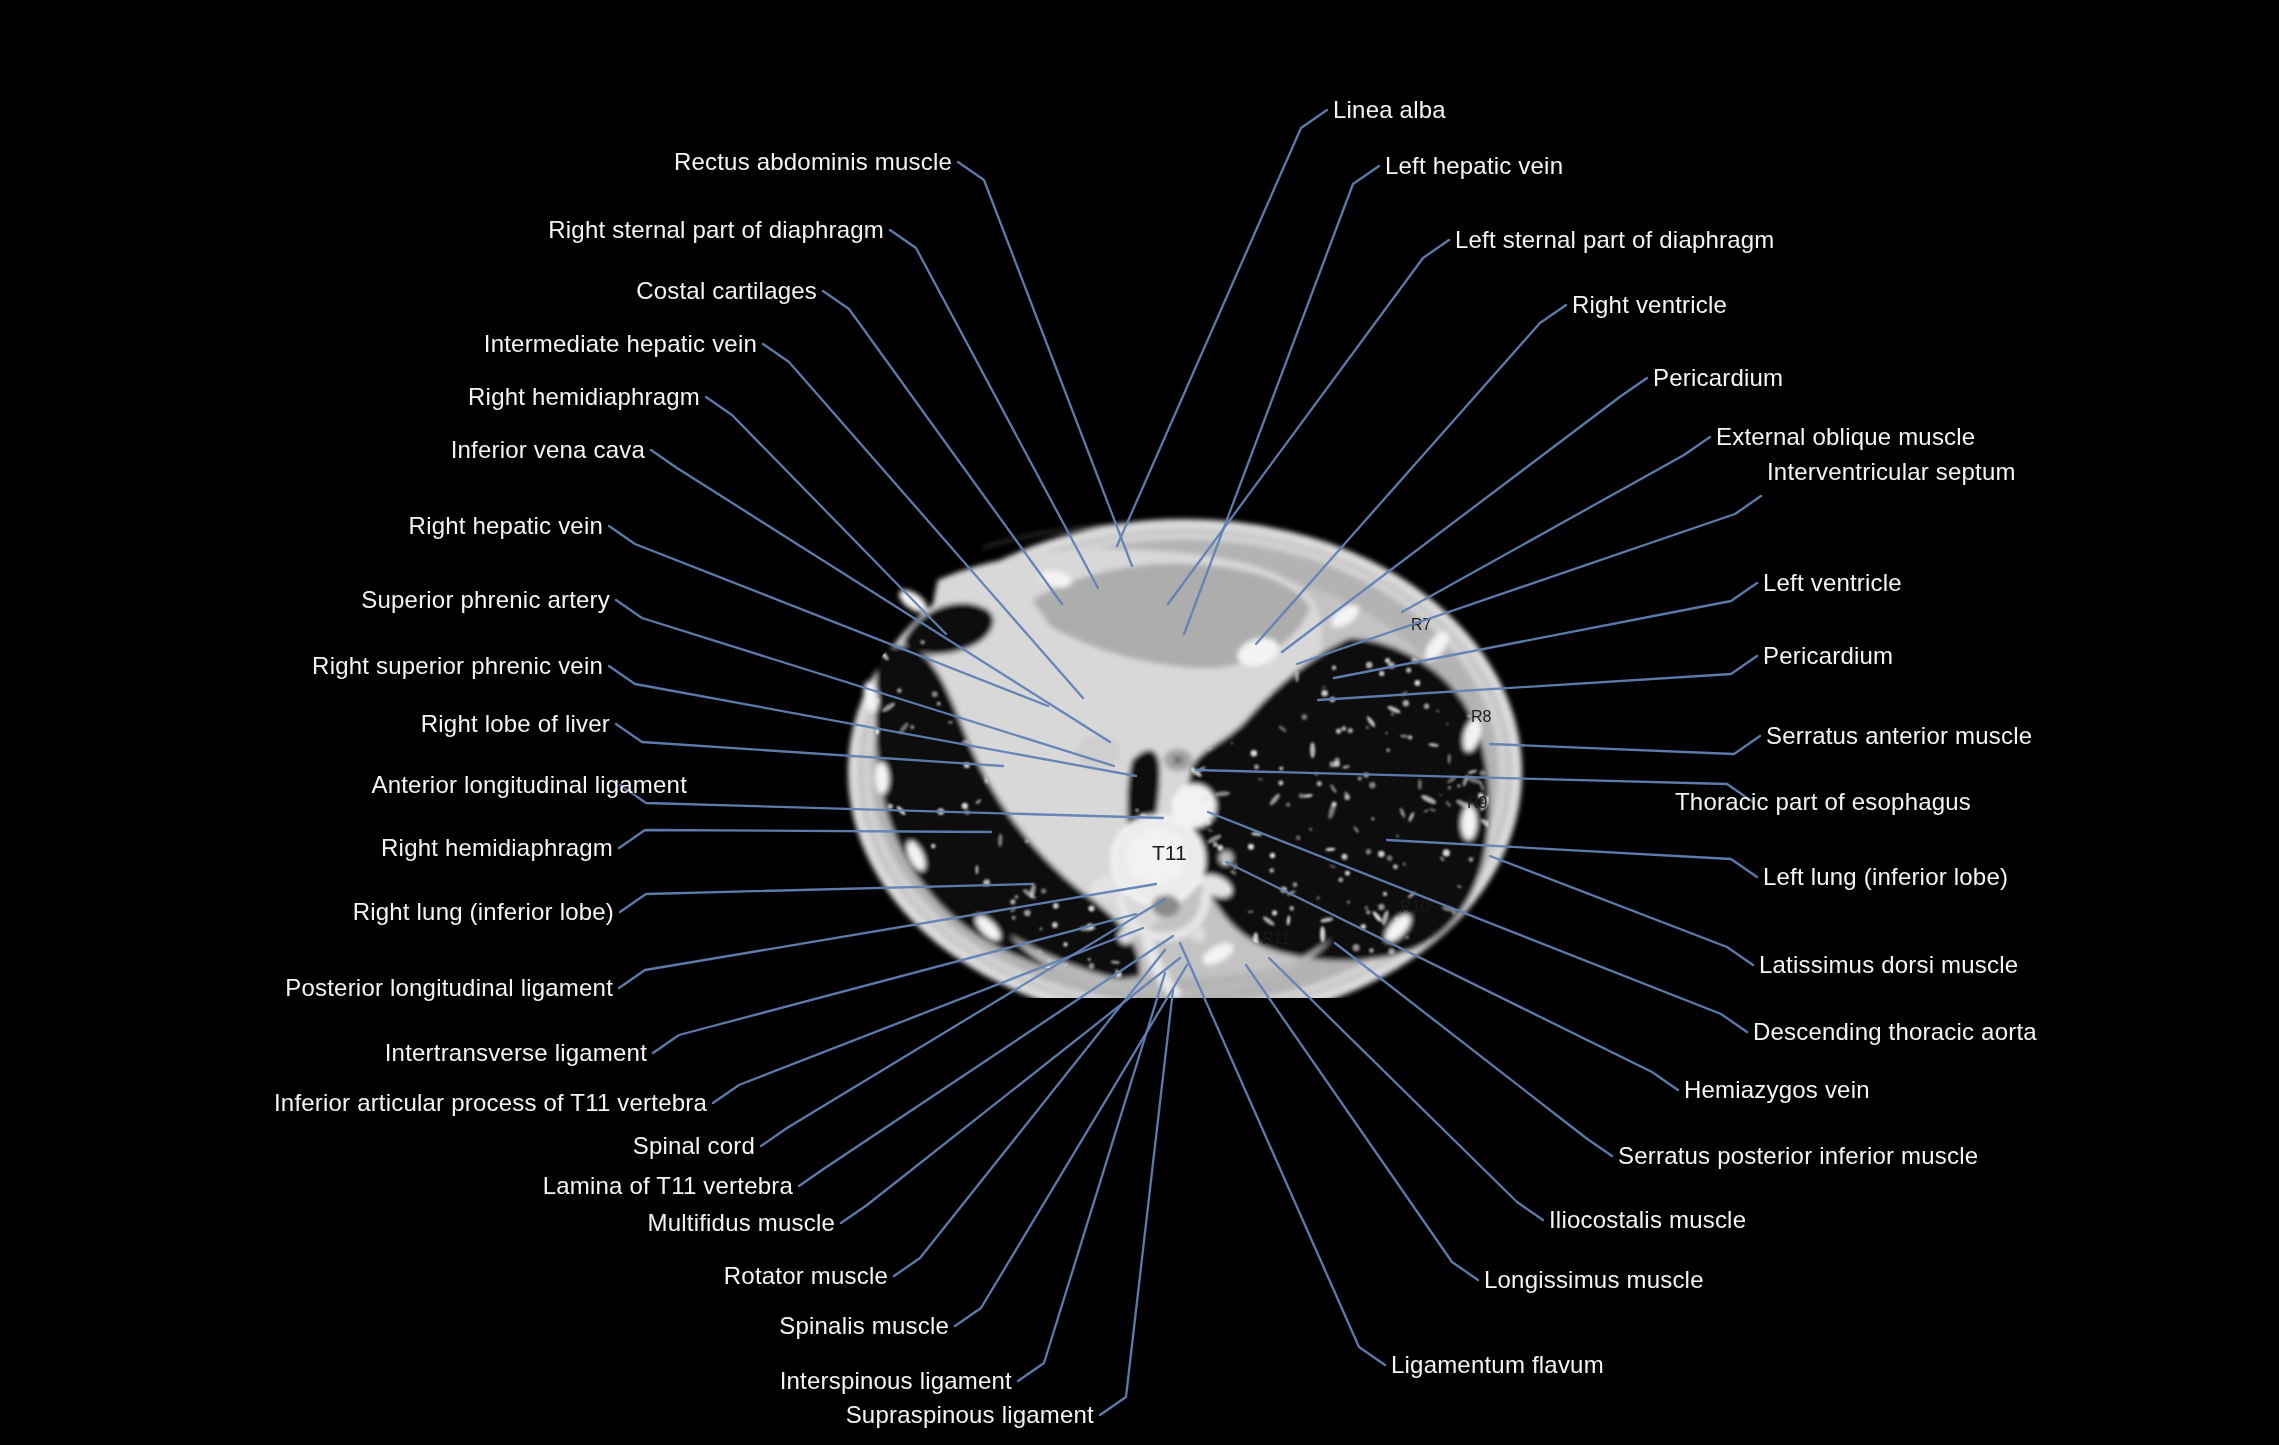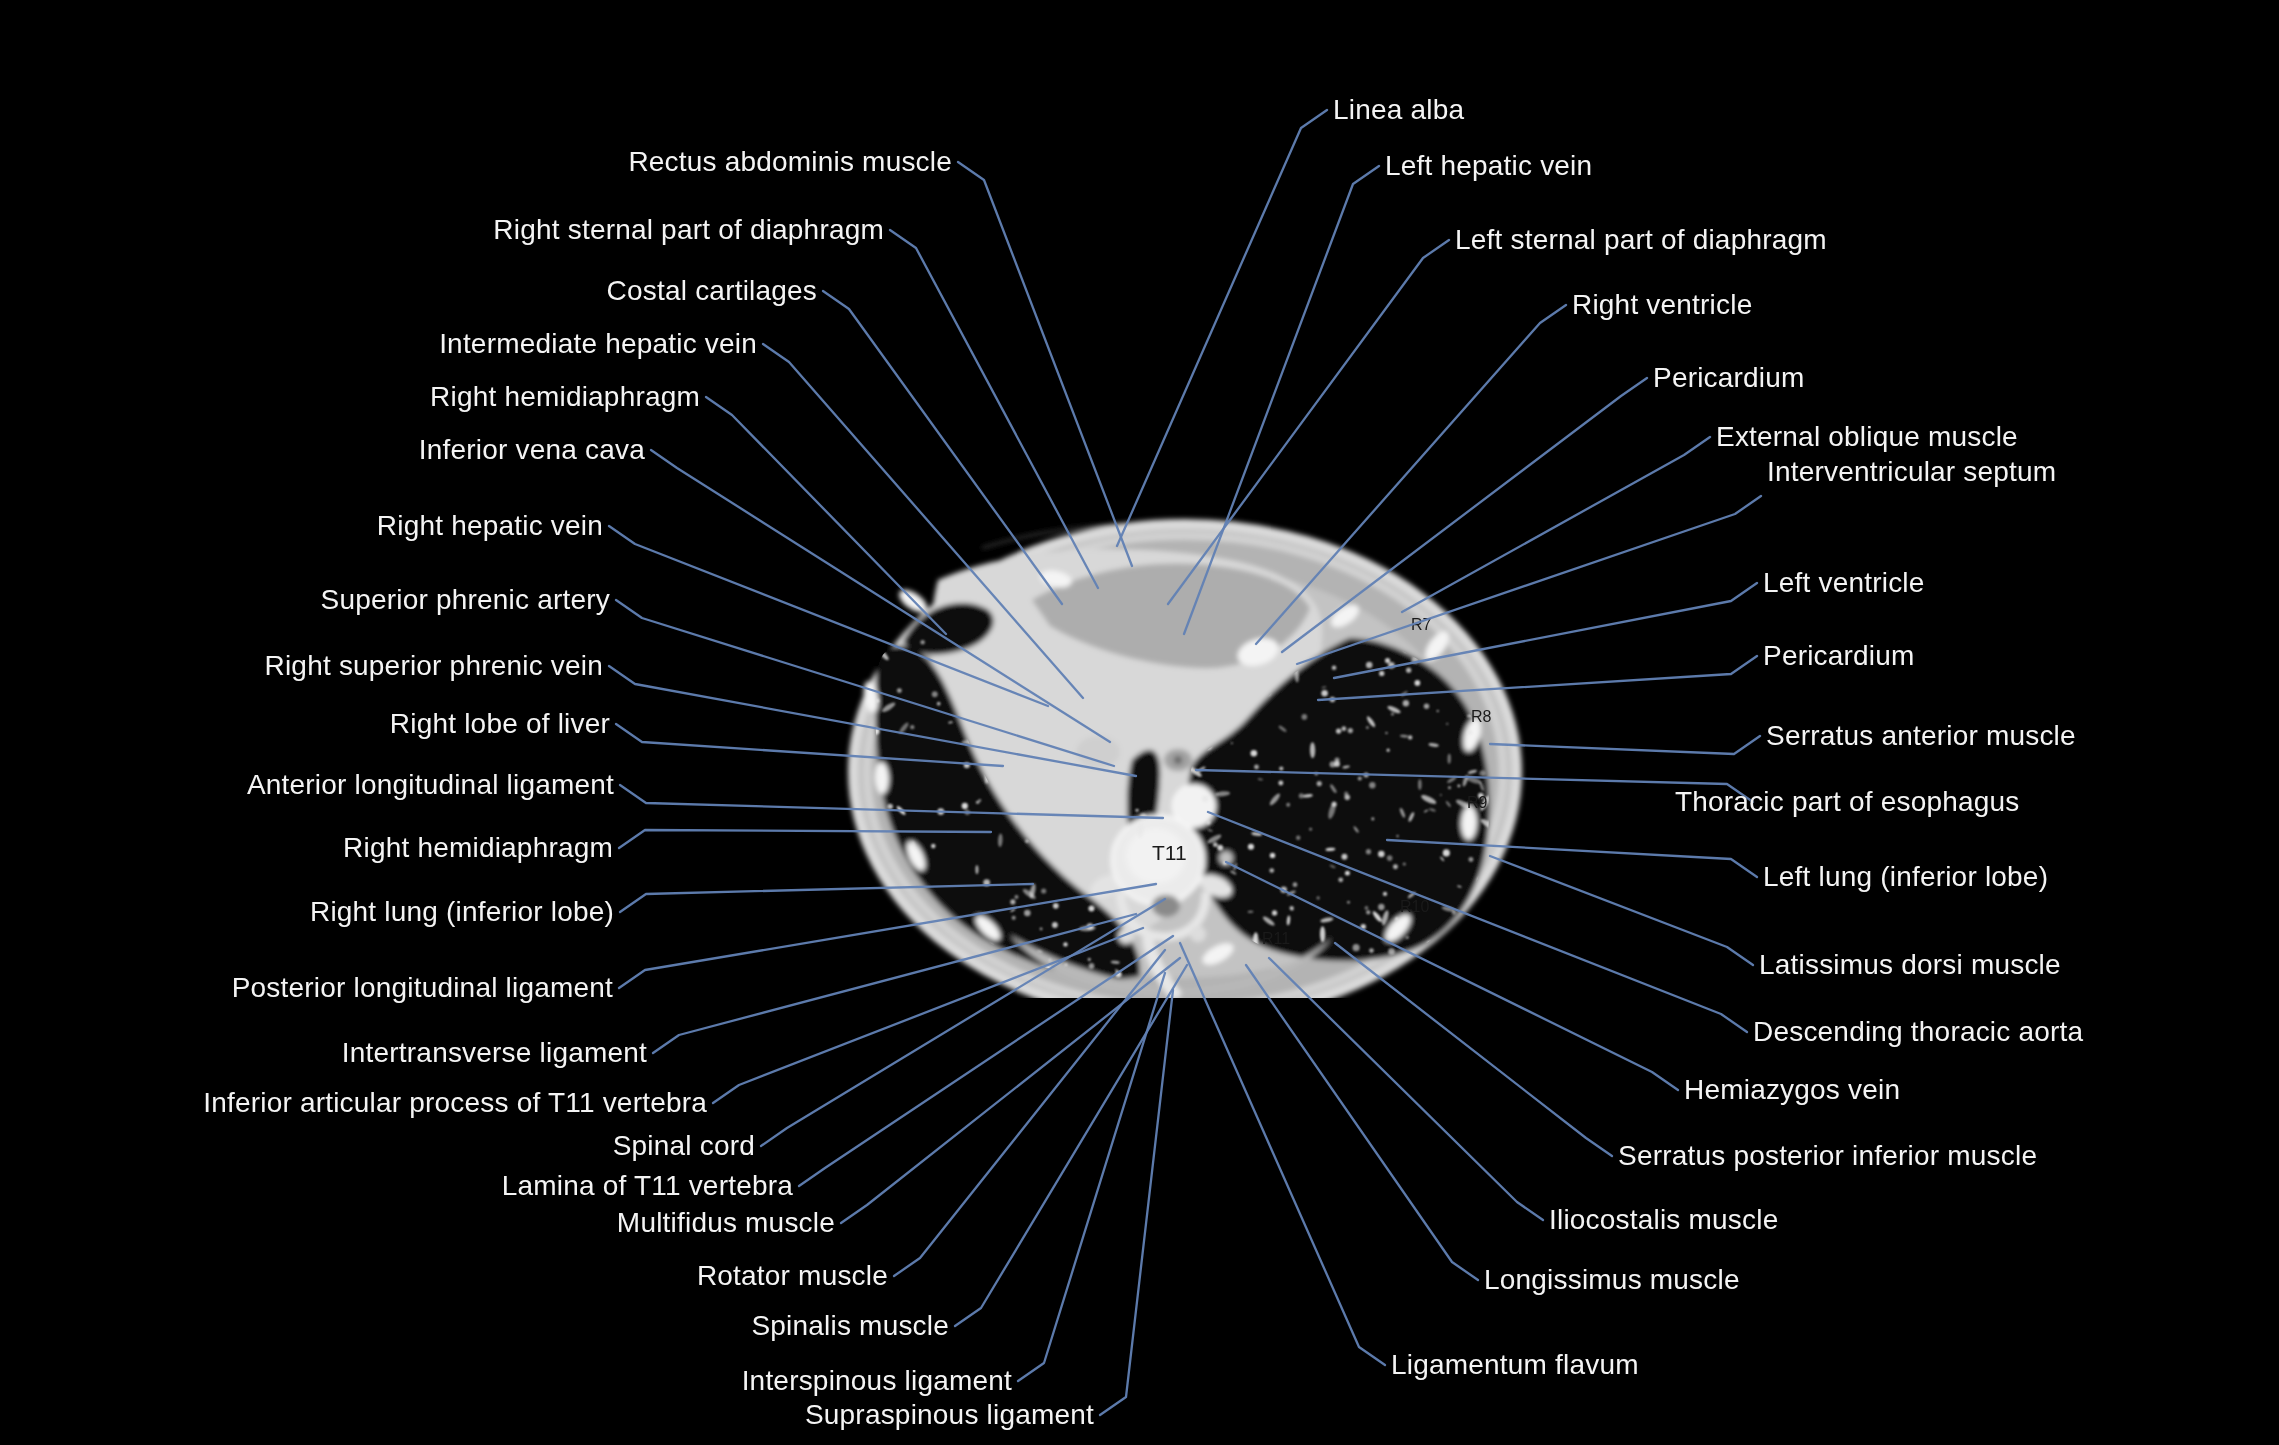--- a/index.html
+++ b/index.html
@@ -5,21 +5,21 @@
 <style>
   html,body{margin:0;padding:0;background:#000;}
   #stage{
     position:relative;width:2279px;height:1445px;background:#000;
     font-family:"Liberation Sans", sans-serif;overflow:hidden;
   }
   #ct-svg,#lines-svg{position:absolute;left:0;top:0;width:2279px;height:1445px;}
   #labels-layer{position:absolute;left:0;top:0;width:2279px;height:1445px;}
   .lbl{
     position:absolute;transform:translateY(-50%);
-    color:#f4f4f4;font-size:28px;line-height:1.1;white-space:nowrap;
+    color:#f4f4f4;font-size:24px;line-height:1.1;white-space:nowrap;
     text-shadow:0 1px 3px rgba(0,0,0,.9);letter-spacing:.2px;cursor:pointer;
   }
   .lbl.left{text-align:left;}
   .lbl.right{text-align:left;}
   polyline.leader{fill:none;stroke-width:2.3px;stroke-linejoin:round;stroke-linecap:round;opacity:.95;}
   .ct-inline{font-family:"Liberation Sans",sans-serif;fill:#1a1a1a;}
 </style>
 </head>
 <body>
 
@@ -483,21 +483,21 @@
       <div class="lbl left" style="top: 162px; right: 1327px;">Rectus abdominis muscle</div>
       <div class="lbl left" style="top: 230px; right: 1395px;">Right sternal part of diaphragm</div>
       <div class="lbl left" style="top: 291px; right: 1462px;">Costal cartilages</div>
       <div class="lbl left" style="top: 344px; right: 1522px;">Intermediate hepatic vein</div>
       <div class="lbl left" style="top: 397px; right: 1579px;">Right hemidiaphragm</div>
       <div class="lbl left" style="top: 450px; right: 1634px;">Inferior vena cava</div>
       <div class="lbl left" style="top: 526px; right: 1676px;">Right hepatic vein</div>
       <div class="lbl left" style="top: 600px; right: 1669px;">Superior phrenic artery</div>
       <div class="lbl left" style="top: 666px; right: 1676px;">Right superior phrenic vein</div>
       <div class="lbl left" style="top: 724px; right: 1669px;">Right lobe of liver</div>
-      <div class="lbl left" style="top: 785px; right: 1665px;">Anterior longitudinal ligament</div>
+      <div class="lbl left" style="top: 785px; right: 1592px;">Anterior longitudinal ligament</div>
       <div class="lbl left" style="top: 848px; right: 1666px;">Right hemidiaphragm</div>
       <div class="lbl left" style="top: 912px; right: 1665px;">Right lung (inferior lobe)</div>
       <div class="lbl left" style="top: 988px; right: 1666px;">Posterior longitudinal ligament</div>
       <div class="lbl left" style="top: 1053px; right: 1632px;">Intertransverse ligament</div>
       <div class="lbl left" style="top: 1103px; right: 1572px;">Inferior articular process of T11 vertebra</div>
       <div class="lbl left" style="top: 1146px; right: 1524px;">Spinal cord</div>
       <div class="lbl left" style="top: 1186px; right: 1486px;">Lamina of T11 vertebra</div>
       <div class="lbl left" style="top: 1223px; right: 1444px;">Multifidus muscle</div>
       <div class="lbl left" style="top: 1276px; right: 1391px;">Rotator muscle</div>
       <div class="lbl left" style="top: 1326px; right: 1330px;">Spinalis muscle</div>

